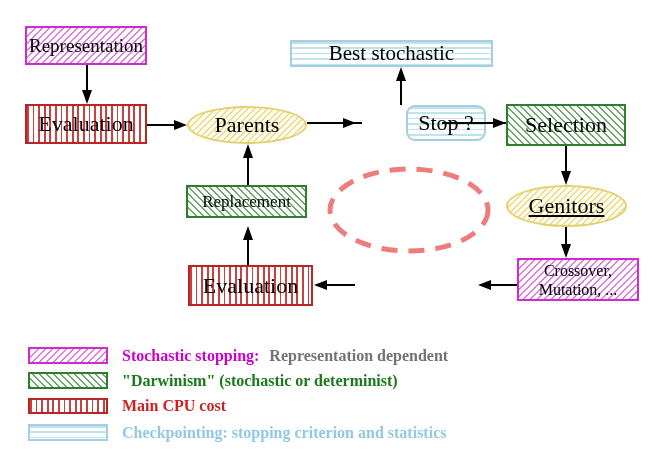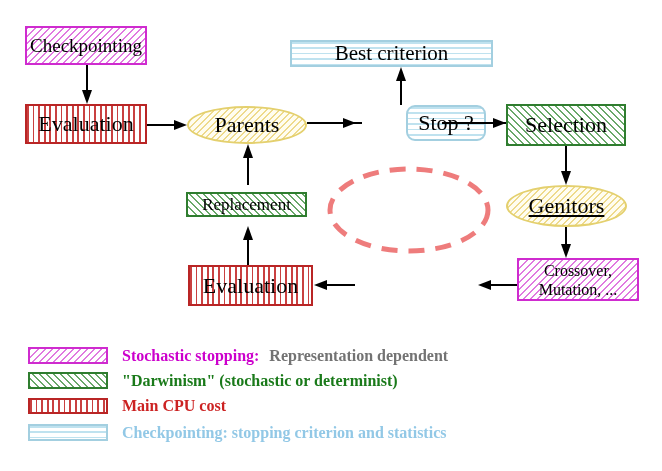--- a/index.html
+++ b/index.html
@@ -30,43 +30,43 @@
   .c-red-text{color:#cc2222;}
   .c-cyan-text{color:#92c8e6;}
   .gap{margin-left:10px;}
   #generation-label{position:absolute;left:328px;top:197px;width:162px;text-align:center;color:#ee7c7c;font-size:22px;}
 </style>
 </head>
 <body>
 
 <div id="canvas">
 
-  <div class="node p-magenta" style="left:25px;top:26px;width:122px;height:39px;font-size:19px;">Checkpointing</div>
+  <div class="node p-magenta" style="left:25px;top:26px;width:122px;height:39px;font-size:19px;">Representation</div>
 
   <div class="node p-red" style="left:25px;top:104px;width:122px;height:40px;font-size:22px;">Evaluation</div>
 
   <div class="node p-yellow" style="left:187px;top:106px;width:120px;height:38px;font-size:22px;">Parents</div>
 
-  <div class="node p-cyan" style="left:290px;top:40px;width:203px;height:27px;font-size:21px;">Best criterion</div>
+  <div class="node p-cyan" style="left:290px;top:40px;width:203px;height:27px;font-size:21px;">Best stochastic</div>
 
   <div class="node p-cyan" style="left:362px;top:105px;width:80px;height:36px;font-size:22px;border-radius:9px;margin-left:44px;">Stop ?</div>
 
   <div class="node p-green" style="left:506px;top:104px;width:120px;height:42px;font-size:22px;">Selection</div>
 
   <div class="node p-yellow" style="left:506px;top:185px;width:121px;height:42px;font-size:22px;text-decoration:underline;">Genitors</div>
 
   <div class="node p-magenta" style="left:517px;top:258px;width:122px;height:43px;font-size:16px;flex-direction:column;line-height:19px;">
     <div>Crossover,</div>
     <div>Mutation, ...</div>
   </div>
 
 
   <div class="node p-red" style="left:188px;top:265px;width:125px;height:41px;font-size:22px;">Evaluation</div>
 
-  <div class="node p-green" style="left:186px;top:185px;width:121px;height:25px;font-size:17px;margin-top:7px;">Replacement</div>
+  <div class="node p-green" style="left:186px;top:185px;width:121px;height:33px;font-size:17px;">Replacement</div>
 
   <svg style="position:absolute;left:324px;top:164px;" width="170" height="92">
     <ellipse cx="85" cy="46" rx="79" ry="41" fill="none" stroke="#ee7c7c" stroke-width="5" stroke-dasharray="16 11"></ellipse>
   </svg>
 
   <div class="line" style="left:86px;top:65px;width:2px;height:28px;"></div>
   <div class="ah ah-down" style="left:82px;top:90px;"></div>
 
   <div class="line" style="left:147px;top:124px;width:30px;height:2px;"></div>
   <div class="ah ah-right" style="left:174px;top:120px;"></div>

